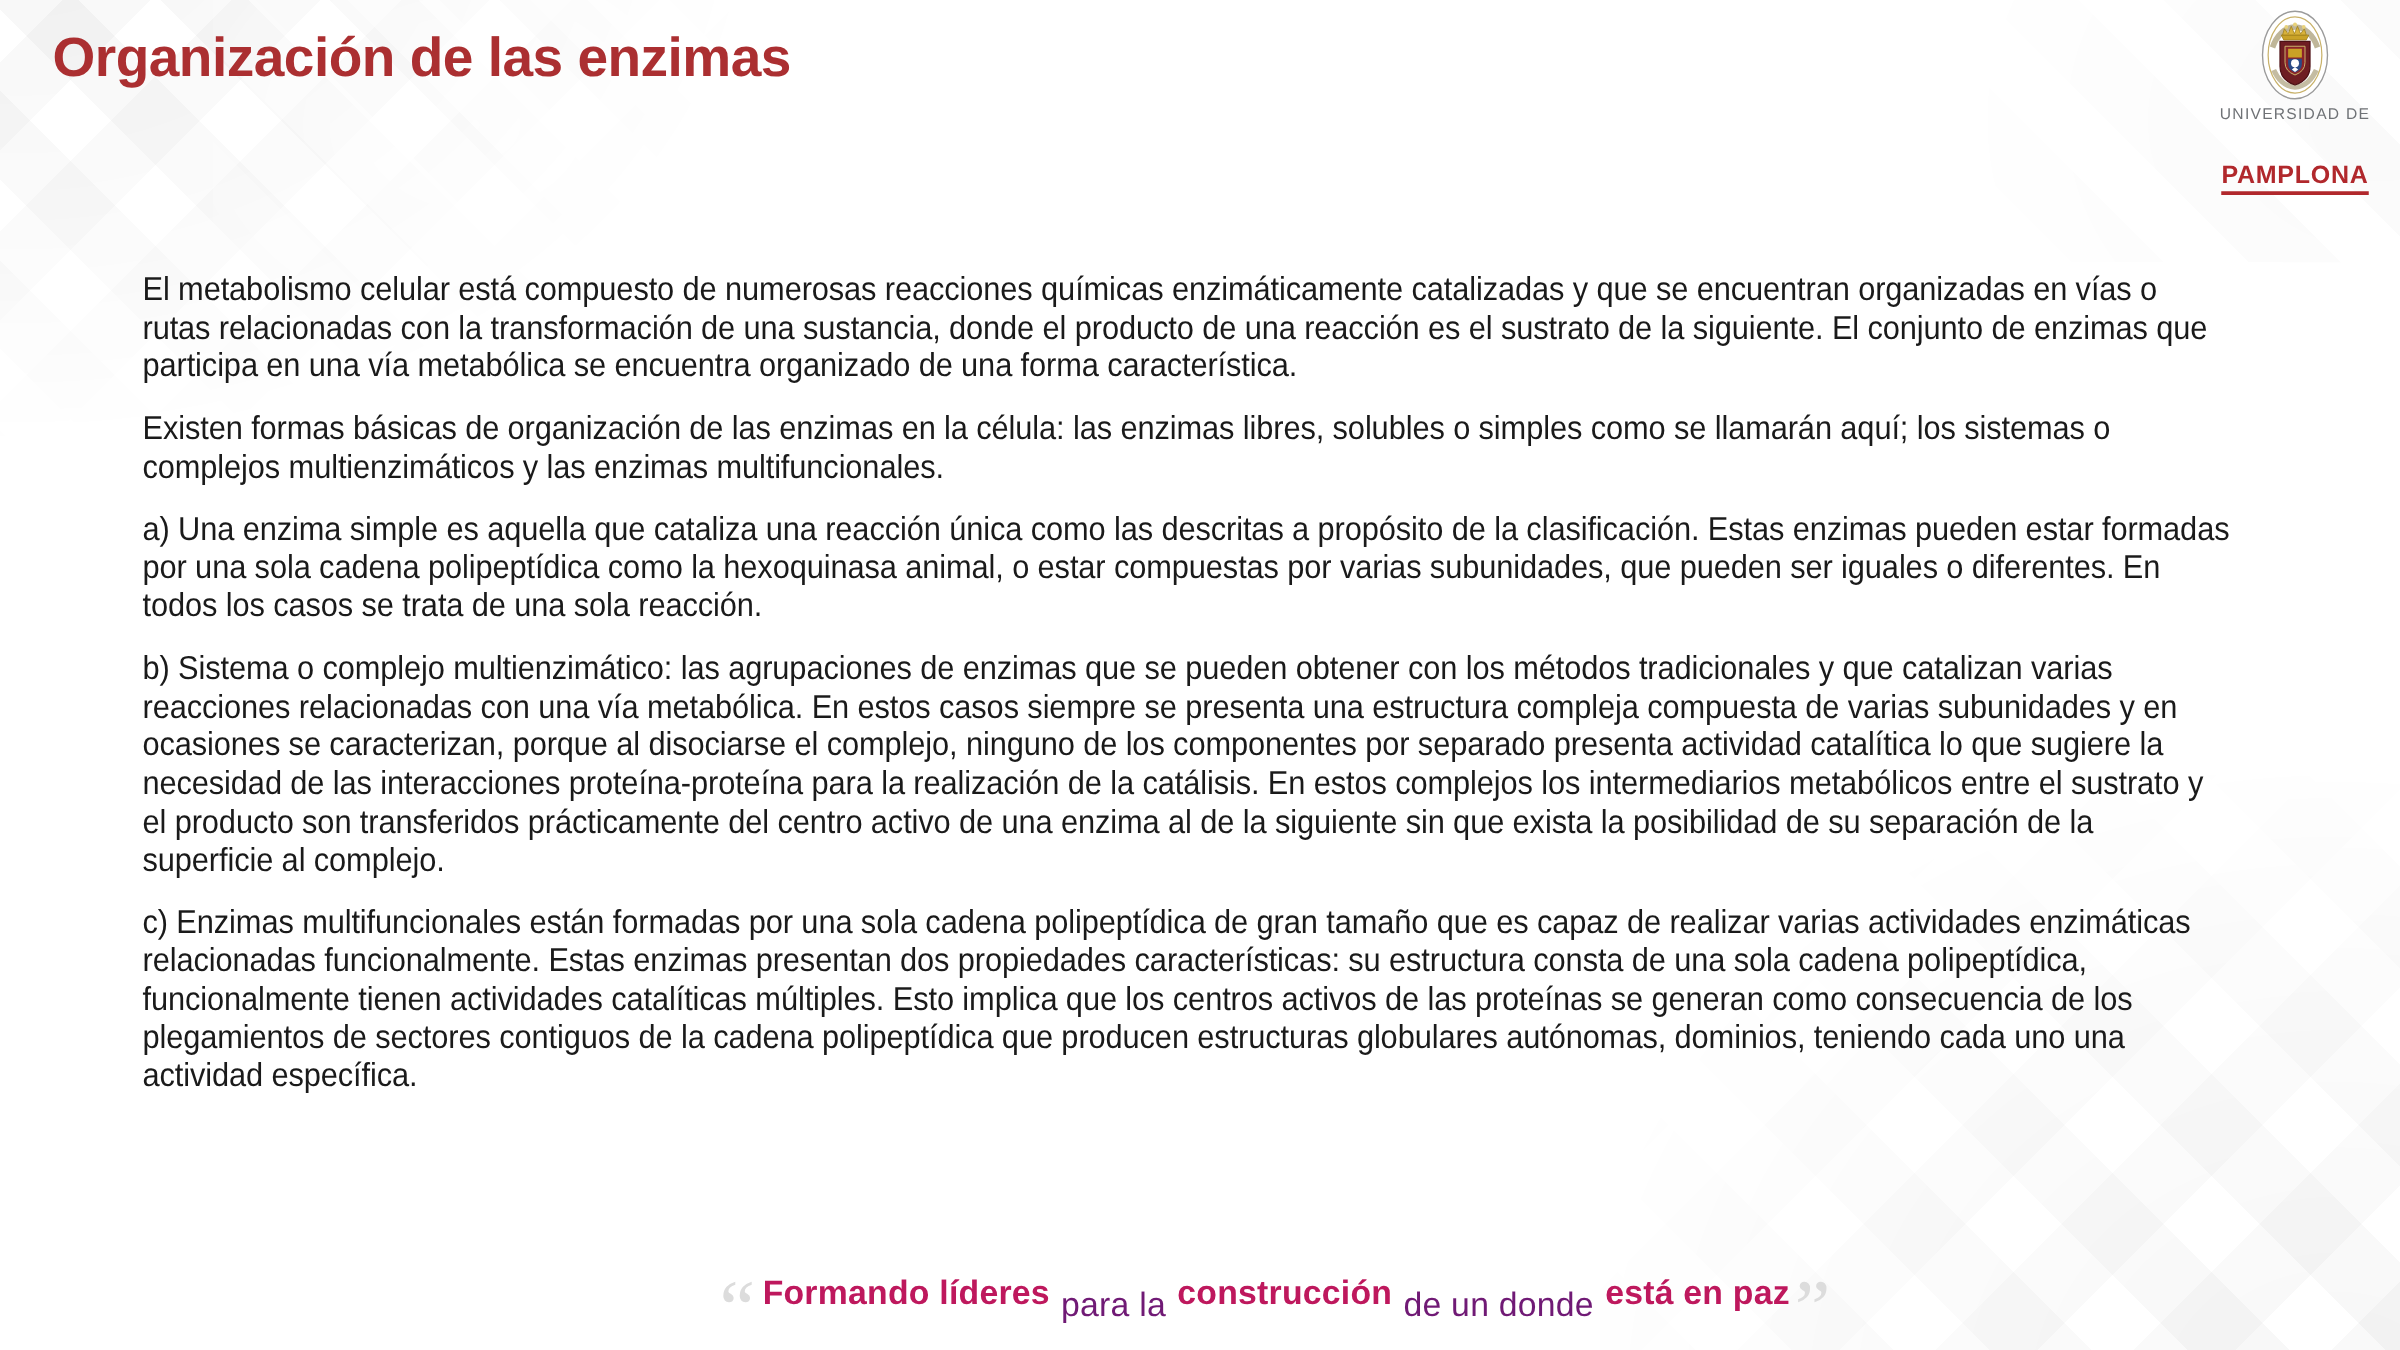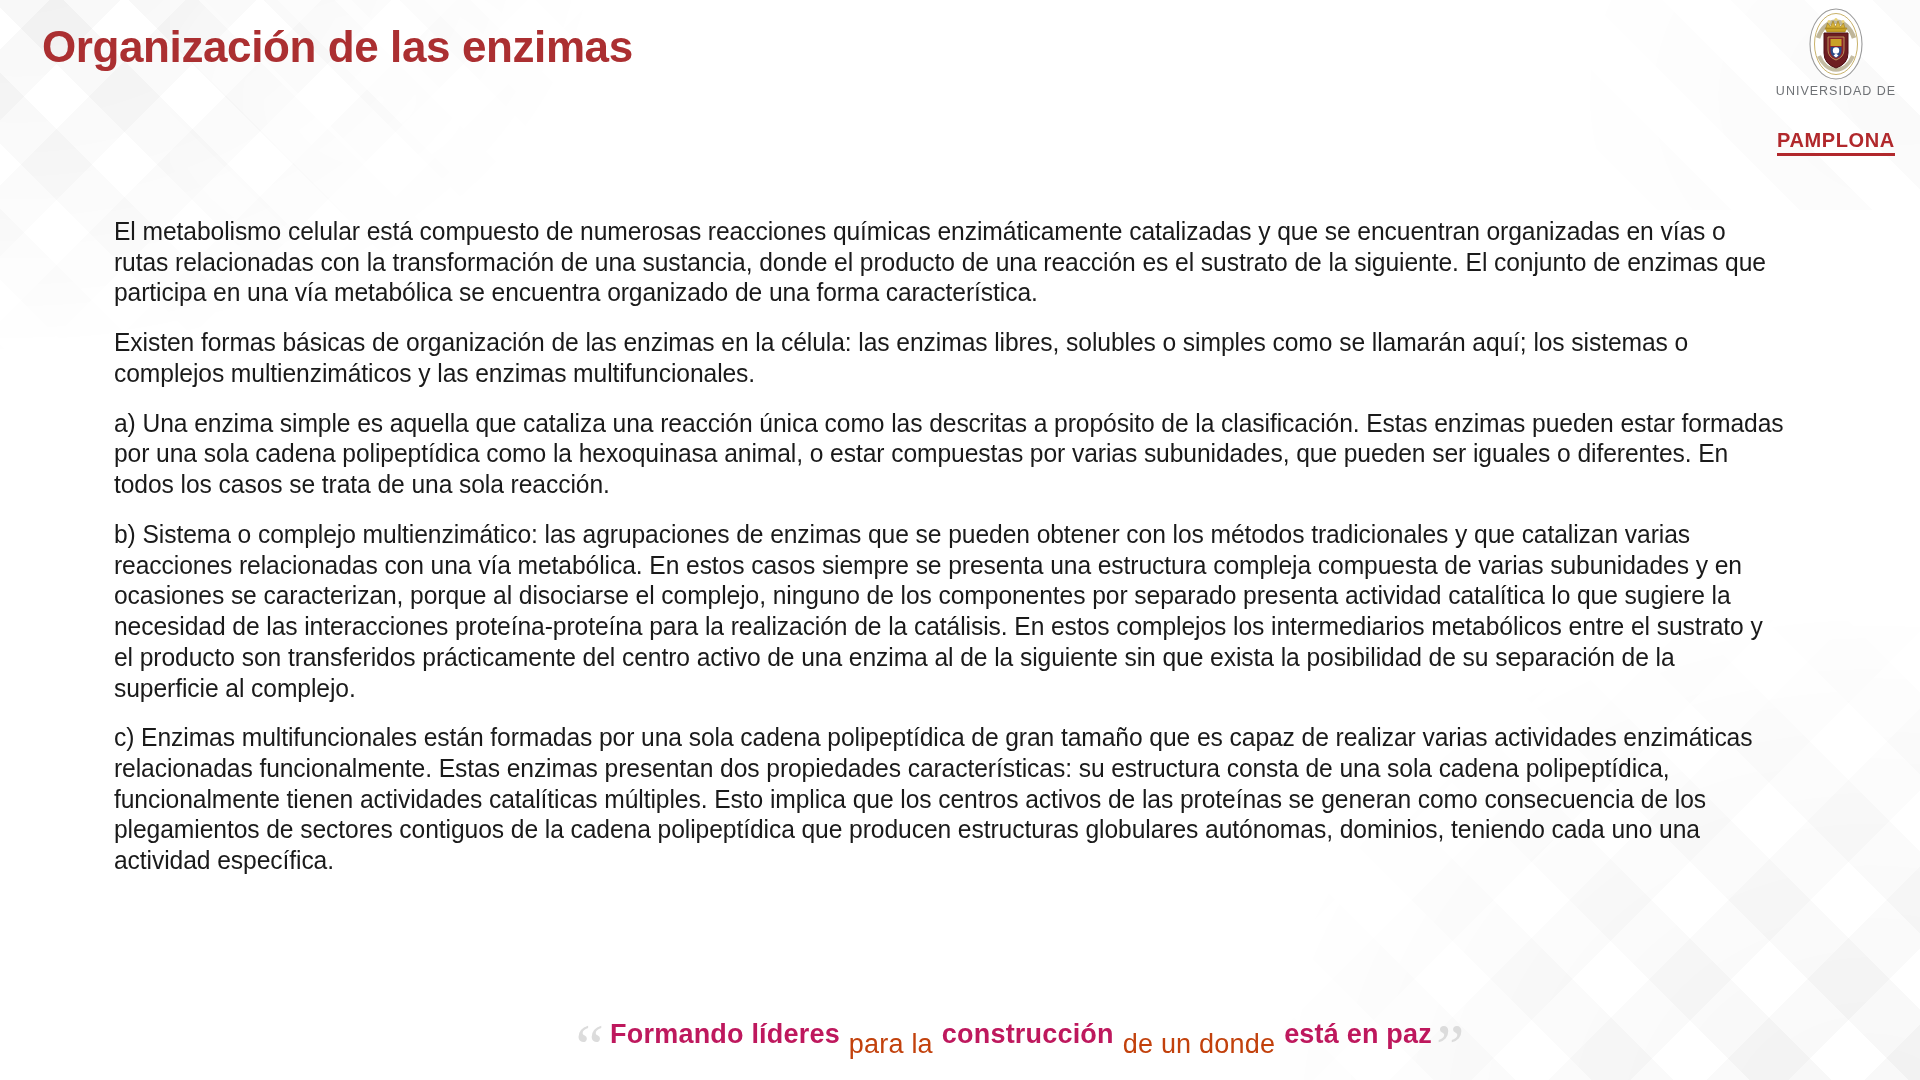--- a/index.html
+++ b/index.html
@@ -195,21 +195,21 @@
   }
   .tagline {
     display: flex;
     align-items: center;
     font-size: 27px;
     font-family: "Liberation Sans", sans-serif;
     white-space: nowrap;
     letter-spacing: 0.2px;
   }
   .tag-strong { color: #be185d; font-weight: bold; }
-  .tag-light  { color: #c2410c; font-weight: normal; margin-top: 20px; }
+  .tag-light  { color: #701a75; font-weight: normal; margin-top: 20px; }
   .tag-sp { display: inline-block; width: 9px; }
   .quote-mark {
     color: #dcdcdc;
     font-size: 64px;
     line-height: 0;
     position: relative;
     font-family: "Liberation Serif", serif;
   }
   .quote-open  { margin-right: 6px;  top: 13px; }
   .quote-close { margin-left: 4px;  top: 13px; }

